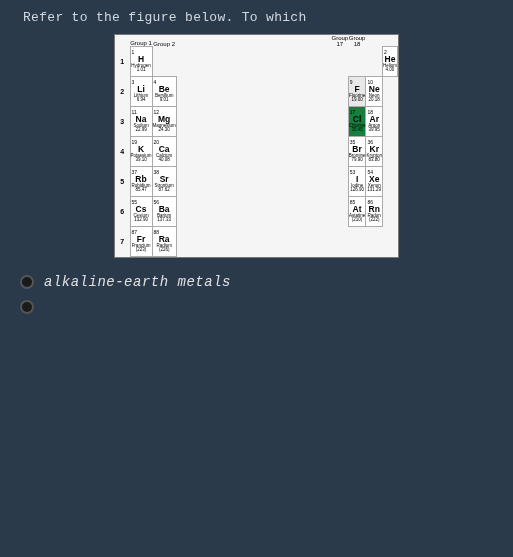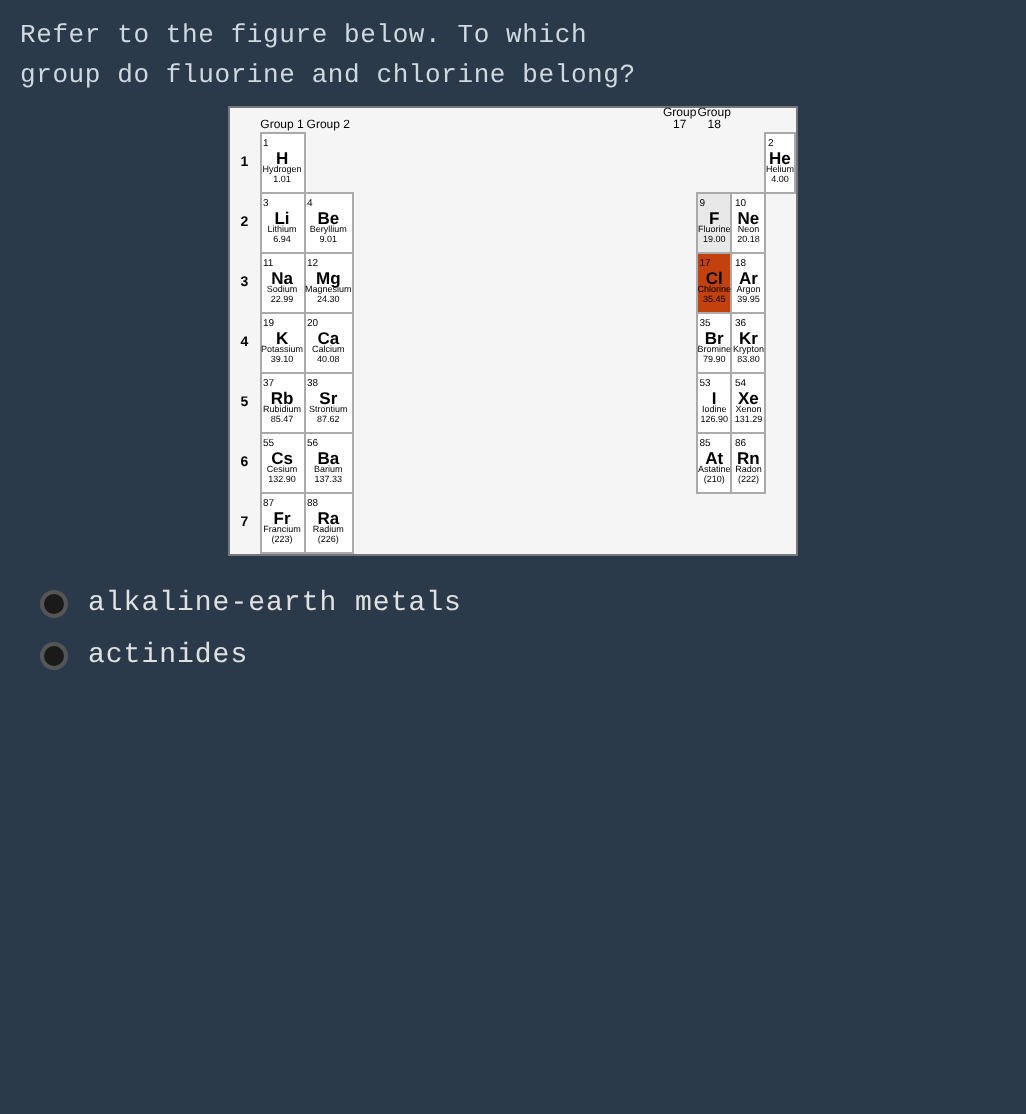--- a/index.html
+++ b/index.html
@@ -5,28 +5,29 @@
     * { box-sizing: border-box; margin: 0; padding: 0; }
     body {
       width: 513px;
       height: 557px;
       background-color: #2a3a4a;
       font-family: 'Courier New', Courier, monospace;
       color: #e0e0e0;
       overflow: hidden;
     }
     .question-text {
-      padding: 8px 10px 4px 10px;
+      padding: 8px 10px 4px 23px;
       font-size: 13px;
       line-height: 1.5;
       color: #d0d8e0;
       letter-spacing: 0.3px;
     }
     .options-section {
       padding: 12px 20px;
+      font-style: italic;
     }
     .option-item {
       display: flex;
       align-items: center;
       margin-bottom: 10px;
       font-size: 14px;
       color: #e0e0e0;
       letter-spacing: 0.5px;
     }
     .option-bullet {
@@ -99,21 +100,20 @@
     }
     table.pt tr.header-row td {
       height: 12px;
     }
   </style>
 </head>
 <body>
 
 <div class="question-text">
   <span>Refer to the figure below. To which</span><br>
-  <span>group do fluorine and chlorine belong?</span>
 </div>
 
 <div style="display:flex; justify-content:center; padding: 2px 10px 4px 10px;">
   <div class="inline-pt">
     <table class="pt">
 
       <tbody>
           <tr class="header-row">
         <td class="empty grp-label"></td>
         <td class="grp-label" colspan="1">Group 1</td>
@@ -178,21 +178,21 @@
           <span class="ename">Sodium</span>
           <span class="emass">22.99</span>
         </td>
         <td>
           <span class="anum">12</span>
           <span class="sym">Mg</span>
           <span class="ename">Magnesium</span>
           <span class="emass">24.30</span>
         </td>
         <td class="empty" colspan="12"></td>
-        <td style="background:#c2410c;">
+        <td style="background:#15803d;">
           <span class="anum">17</span>
           <span class="sym">Cl</span>
           <span class="ename">Chlorine</span>
           <span class="emass">35.45</span>
         </td>
         <td>
           <span class="anum">18</span>
           <span class="sym">Ar</span>
           <span class="ename">Argon</span>
           <span class="emass">39.95</span>
@@ -307,15 +307,14 @@
   </div>
 </div>
 
 <div class="options-section">
   <div class="option-item">
     <div class="option-bullet"></div>
     <span>alkaline-earth metals</span>
   </div>
   <div class="option-item">
     <div class="option-bullet"></div>
-    <span>actinides</span>
   </div>
 </div>
 
 </body></html>

